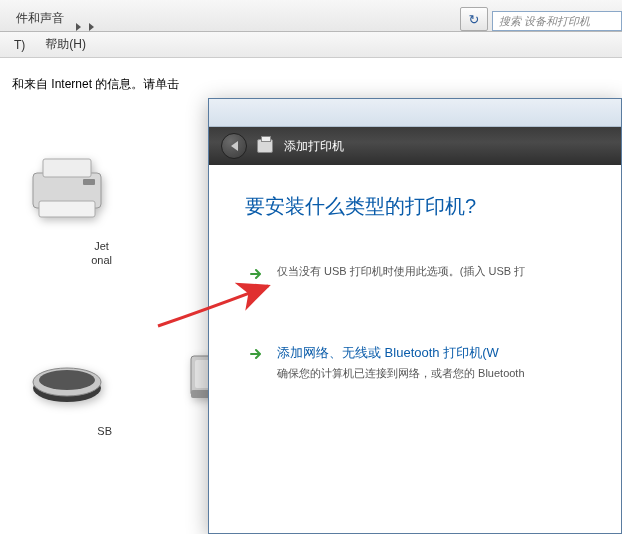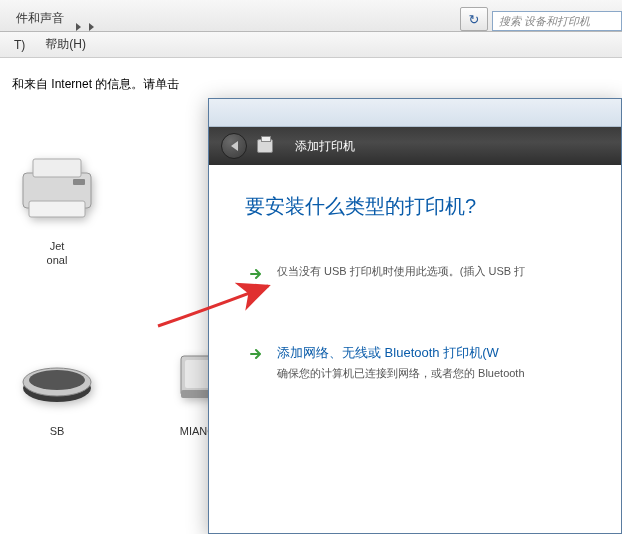--- a/index.html
+++ b/index.html
@@ -50,21 +50,21 @@
       display: flex; align-items: center;
       padding-left: 4px;
     }
     .menu-item { font-size: 12px; color: #333; padding: 4px 10px; cursor: pointer; }
     
     
     .bg-content { padding: 18px 12px; }
     .bg-text { font-size: 12px; color: #000000; margin-bottom: 18px; }
     
     .devices-row { display: flex; gap: 40px; margin-top: 50px; margin-left: -10px; }
-    .device { display: flex; flex-direction: column; align-items: center; width: 110px; }
+    .device { display: flex; flex-direction: column; align-items: flex-end; width: 110px; }
     .device-icon { width: 90px; height: 90px; margin-bottom: 6px; display:flex; align-items:center; justify-content:center; }
     .device-label { font-size: 11px; color: #333; text-align: center; line-height: 1.3; }
     
     .devices-row2 { display: flex; gap: 40px; margin-top: 60px; margin-left: -10px; }
     
     
     .dialog {
       position: absolute;
       left: 208px; top: 98px;
       width: 414px; height: 436px;
@@ -92,21 +92,21 @@
       background: radial-gradient(circle at 35% 30%, #6a6a6a, #3a3a3a);
       border: 1px solid #222;
       display: flex; align-items: center; justify-content: center;
     }
     .back-arrow {
       width: 0; height: 0;
       border-top: 5px solid transparent;
       border-bottom: 5px solid transparent;
       border-right: 7px solid #ccc;
     }
-    .dialog-title { color: #fff; font-size: 12px; display: flex; align-items: center; gap: 22px; }
+    .dialog-title { color: #fff; font-size: 12px; display: flex; align-items: center; gap: 11px; }
     .printer-mini { width: 16px; height: 14px; background: #d8d8d8; border: 1px solid #888; border-radius: 2px; position: relative; }
     .printer-mini::before { content:''; position:absolute; top:-4px; left:3px; width:8px; height:4px; background:#eee; border:1px solid #888; }
     
     .dialog-body { padding: 28px 36px; }
     .dialog-heading { font-size: 20px; color: #0a5caa; margin-bottom: 38px; }
     
     .option {
       display: flex; align-items: flex-start;
       gap: 12px; margin-bottom: 50px;
       cursor: pointer;

